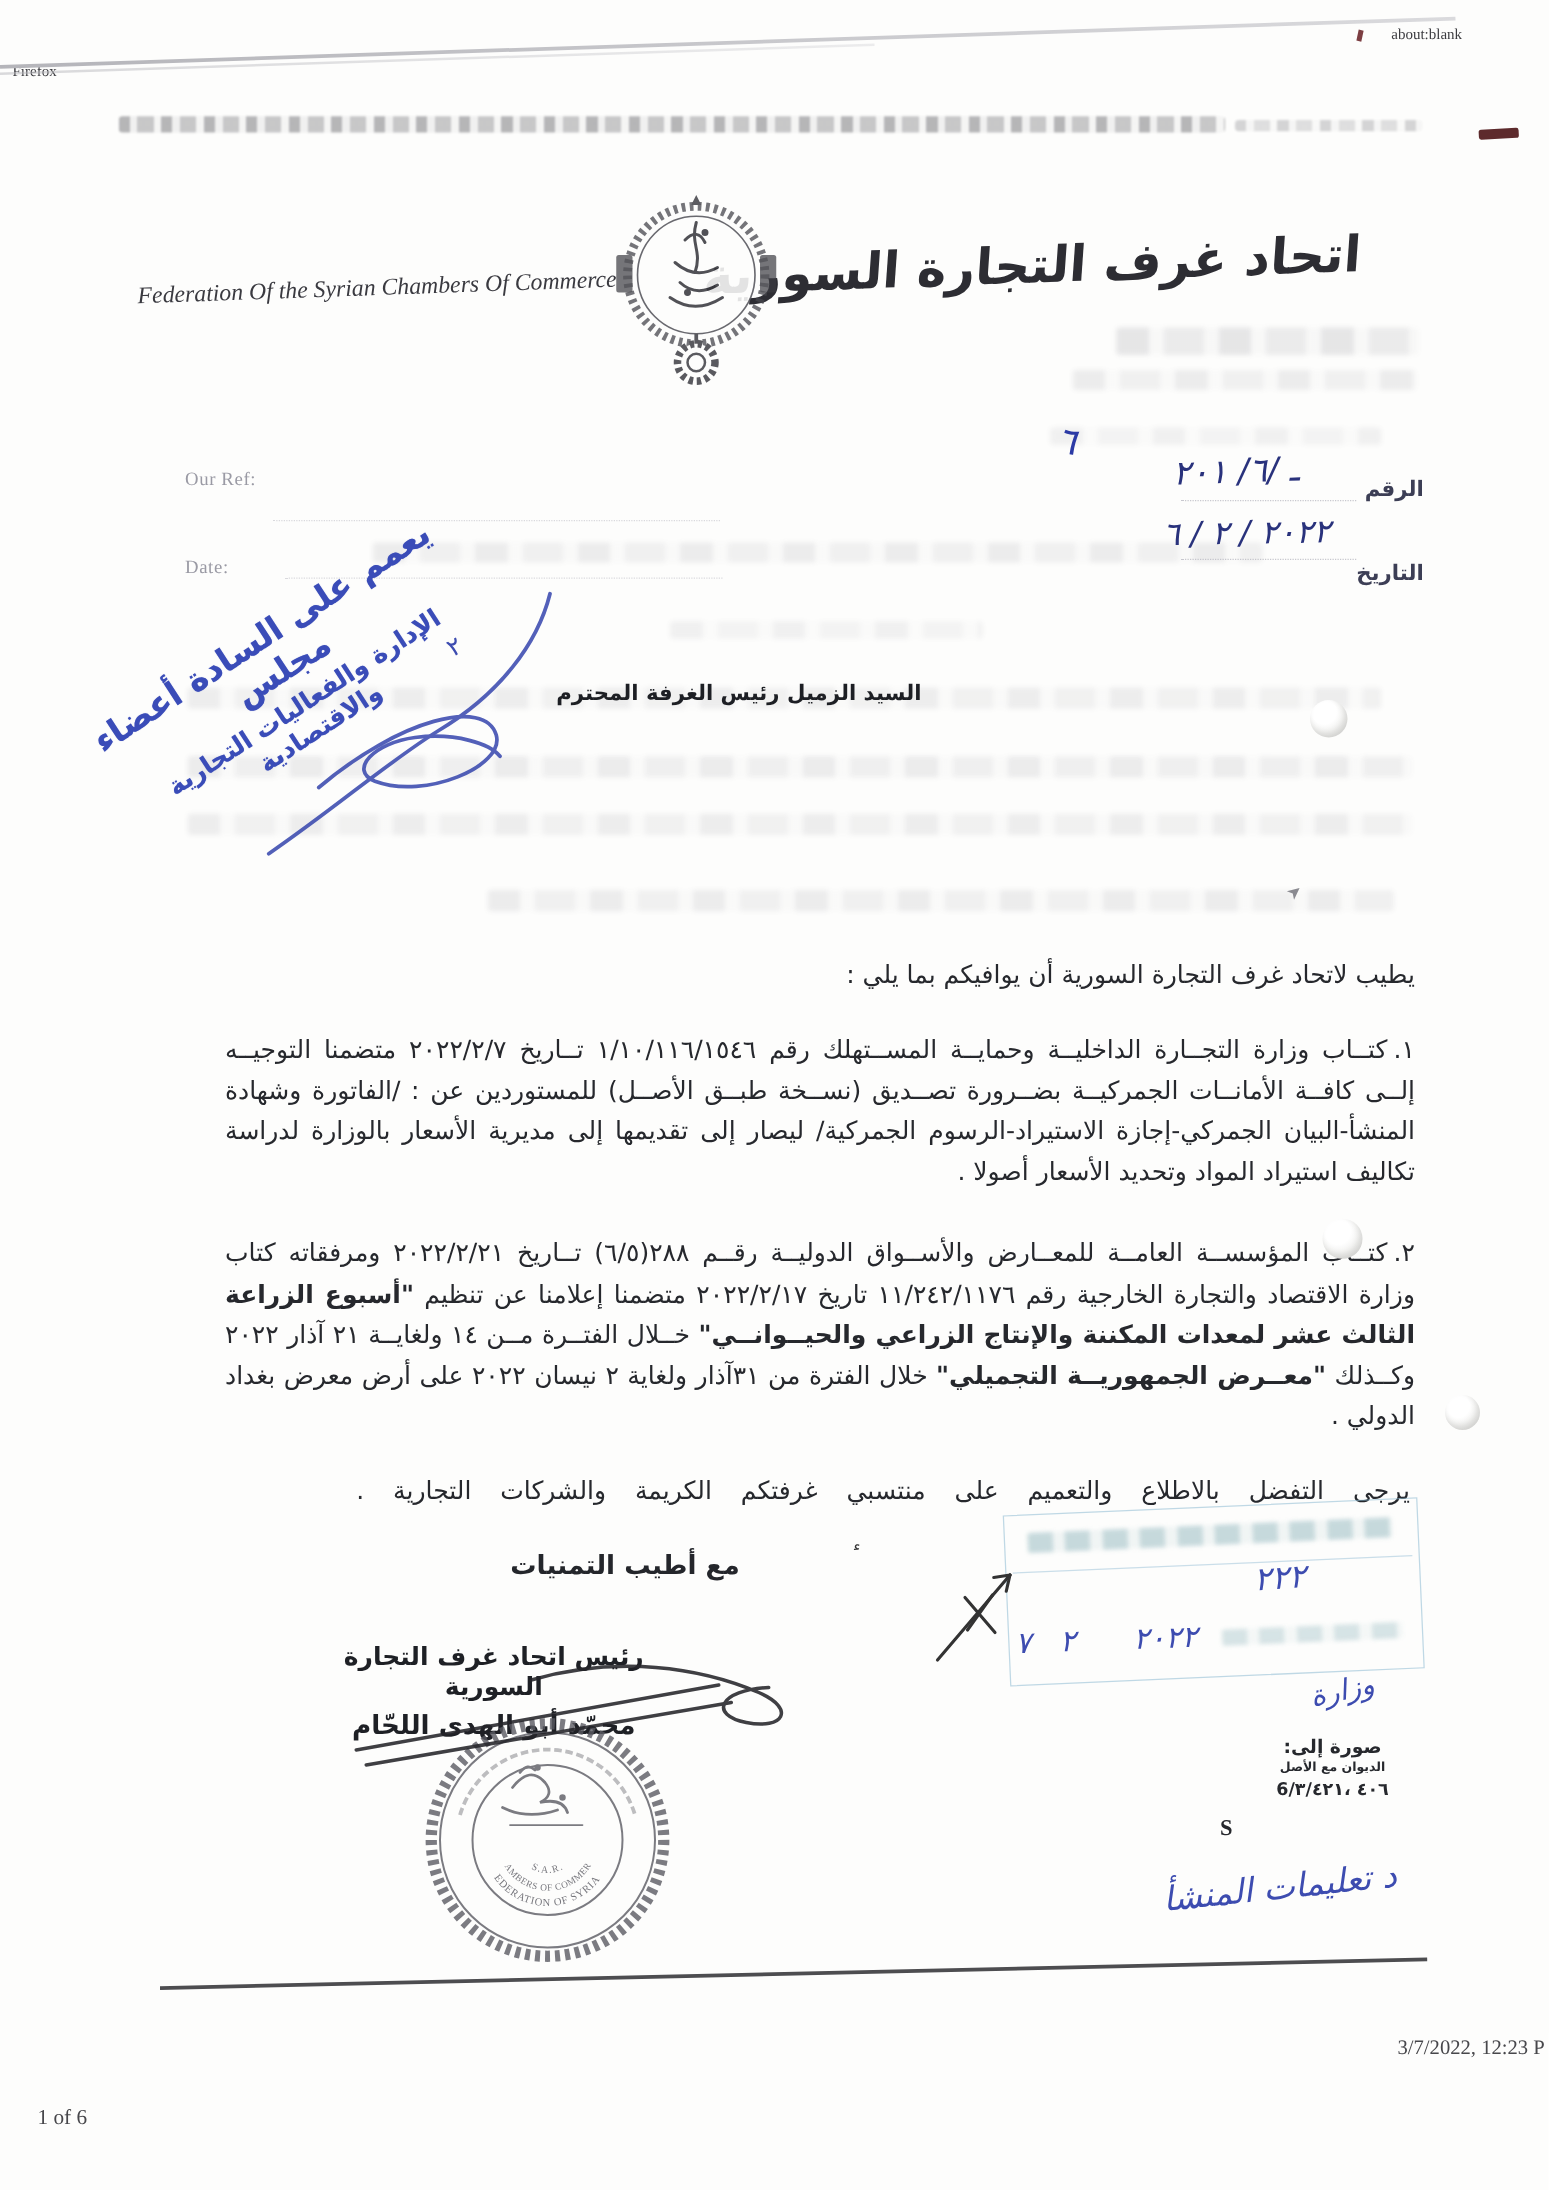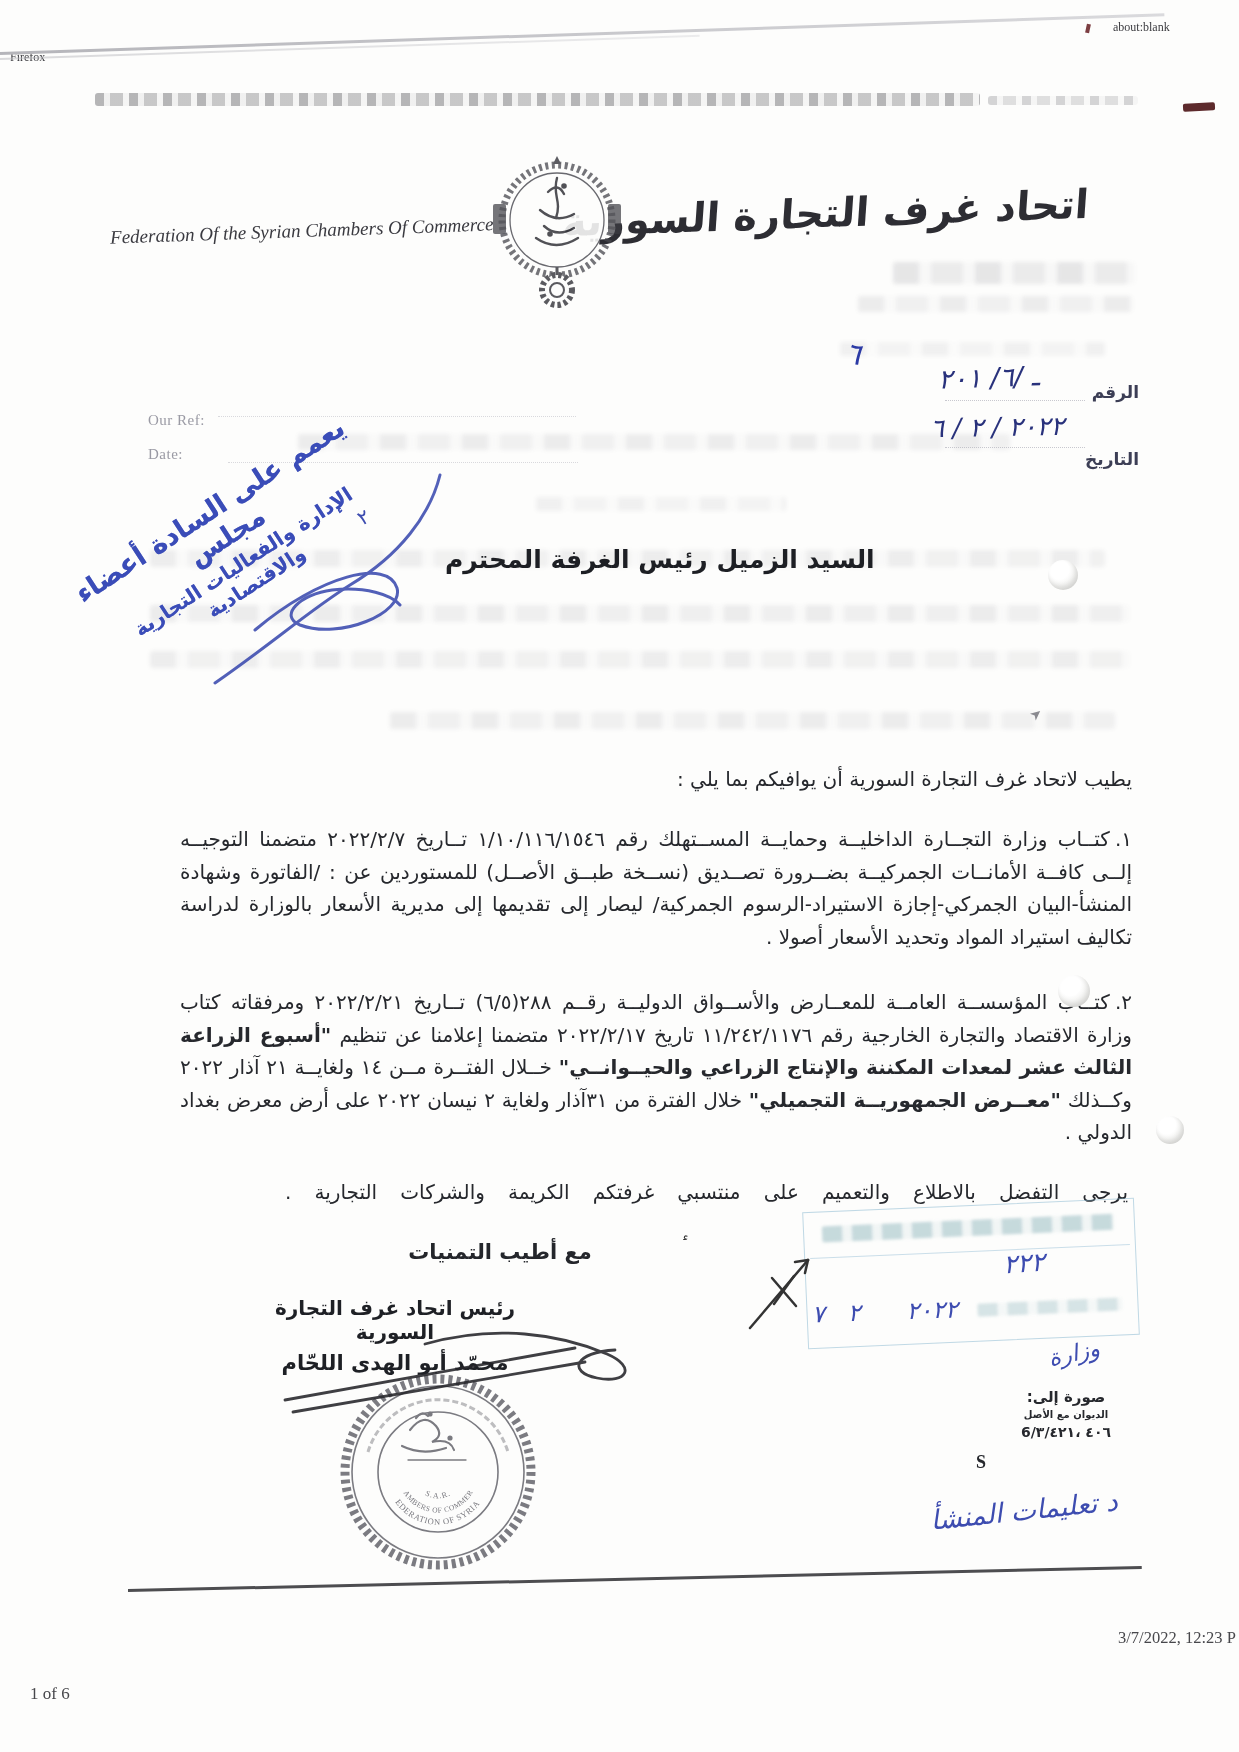--- a/index.html
+++ b/index.html
@@ -26,27 +26,27 @@
   
   .reflabel-ar{direction:rtl;font-size:17px;color:#3c3e55;font-weight:bold;}
   .reflabel-en{font-size:15px;color:#9a9aa4;letter-spacing:.5px;}
   .dotline{border-bottom:1.6px dotted #b7b7c0;opacity:.75;}
   .handw{font-style:italic;color:#29327c;white-space:pre;}
   
   .circ{color:#3a4cb8;text-align:center;transform:rotate(-33deg);direction:rtl;text-shadow:0 0 .6px rgba(58,76,184,.6);}
   .circ .l1{font-size:27px;font-weight:bold;}
   .circ .l2{font-size:20px;font-weight:bold;margin-top:3px;}
   
-  .salut{direction:rtl;font-weight:bold;font-size:25px;color:#1d1f24;white-space:nowrap;}
+  .salut{direction:rtl;font-weight:bold;font-size:17px;color:#1d1f24;white-space:nowrap;}
   .body-par{direction:rtl;text-align:justify;font-size:20px;line-height:32.5px;left:180px;width:952px;color:#26282d;}
   .body-par .num{margin-left:5px;}
   .intro{padding-right:112px;}
   .closing{direction:rtl;font-size:20px;left:285px;width:843px;text-align:justify;text-align-last:justify;color:#26282d;}
   .regards{direction:rtl;font-weight:bold;font-size:21px;text-align:center;}
-  .sigblock{direction:rtl;text-align:center;font-weight:bold;color:#1e2025;}
+  .sigblock{direction:rtl;text-align:center;font-weight:bold;color:#1e2025;margin-top:17px;}
   .sigblock .t{font-size:20px;}
   .sigblock .n{font-size:21px;margin-top:7px;}
   
   .dist{direction:rtl;text-align:center;font-weight:bold;color:#26282d;}
   .dist .a{font-size:15px;}
   .dist .b2{font-size:10px;margin-top:3px;}
   .dist .c{font-size:14px;margin-top:4px;direction:ltr;}
   .pre{white-space:pre;}
   .bluehw{color:#3d4cb0;white-space:pre;}
   .bluebox{border:1.5px solid rgba(140,185,210,.55);transform:rotate(-2.5deg);}
@@ -103,21 +103,21 @@
 
   <div class="abs reflabel-ar" style="right:100px;top:382px;">الرقم</div>
   <div class="abs dotline" style="left:945px;top:400px;width:140px;"></div>
   <div class="abs handw" style="left:938px;top:362px;font-size:27px;transform:rotate(-2deg);direction:ltr;">ـ /٦/ ٢٠١</div>
   <div class="abs handw" style="left:845px;top:336px;font-size:30px;color:#2b3aa5;transform:rotate(8deg);">٦</div>
 
   <div class="abs reflabel-ar" style="right:100px;top:449px;">التاريخ</div>
   <div class="abs dotline" style="left:945px;top:447px;width:140px;"></div>
   <div class="abs handw" style="left:930px;top:412px;font-size:26px;transform:rotate(-1deg);direction:ltr;">٢٠٢٢ / ٢ / ٦</div>
 
-  <div class="abs reflabel-en serif" style="left:148px;top:412px;">Our Ref:</div>
+  <div class="abs reflabel-en serif" style="left:148px;top:376px;">Our Ref:</div>
   <div class="abs dotline" style="left:218px;top:416px;width:358px;opacity:.5;"></div>
   <div class="abs reflabel-en serif" style="left:148px;top:446px;">Date:</div>
   <div class="abs dotline" style="left:228px;top:462px;width:350px;opacity:.5;"></div>
 
   <div class="abs circ" style="left:52px;top:488px;width:360px;">
     <div class="l1">يعمم على السادة أعضاء مجلس</div>
     <div class="l2">الإدارة والفعاليات التجارية والاقتصادية</div>
   </div>
   <div class="abs bluehw" style="left:358px;top:505px;font-size:20px;transform:rotate(-28deg);">٢</div>
 

